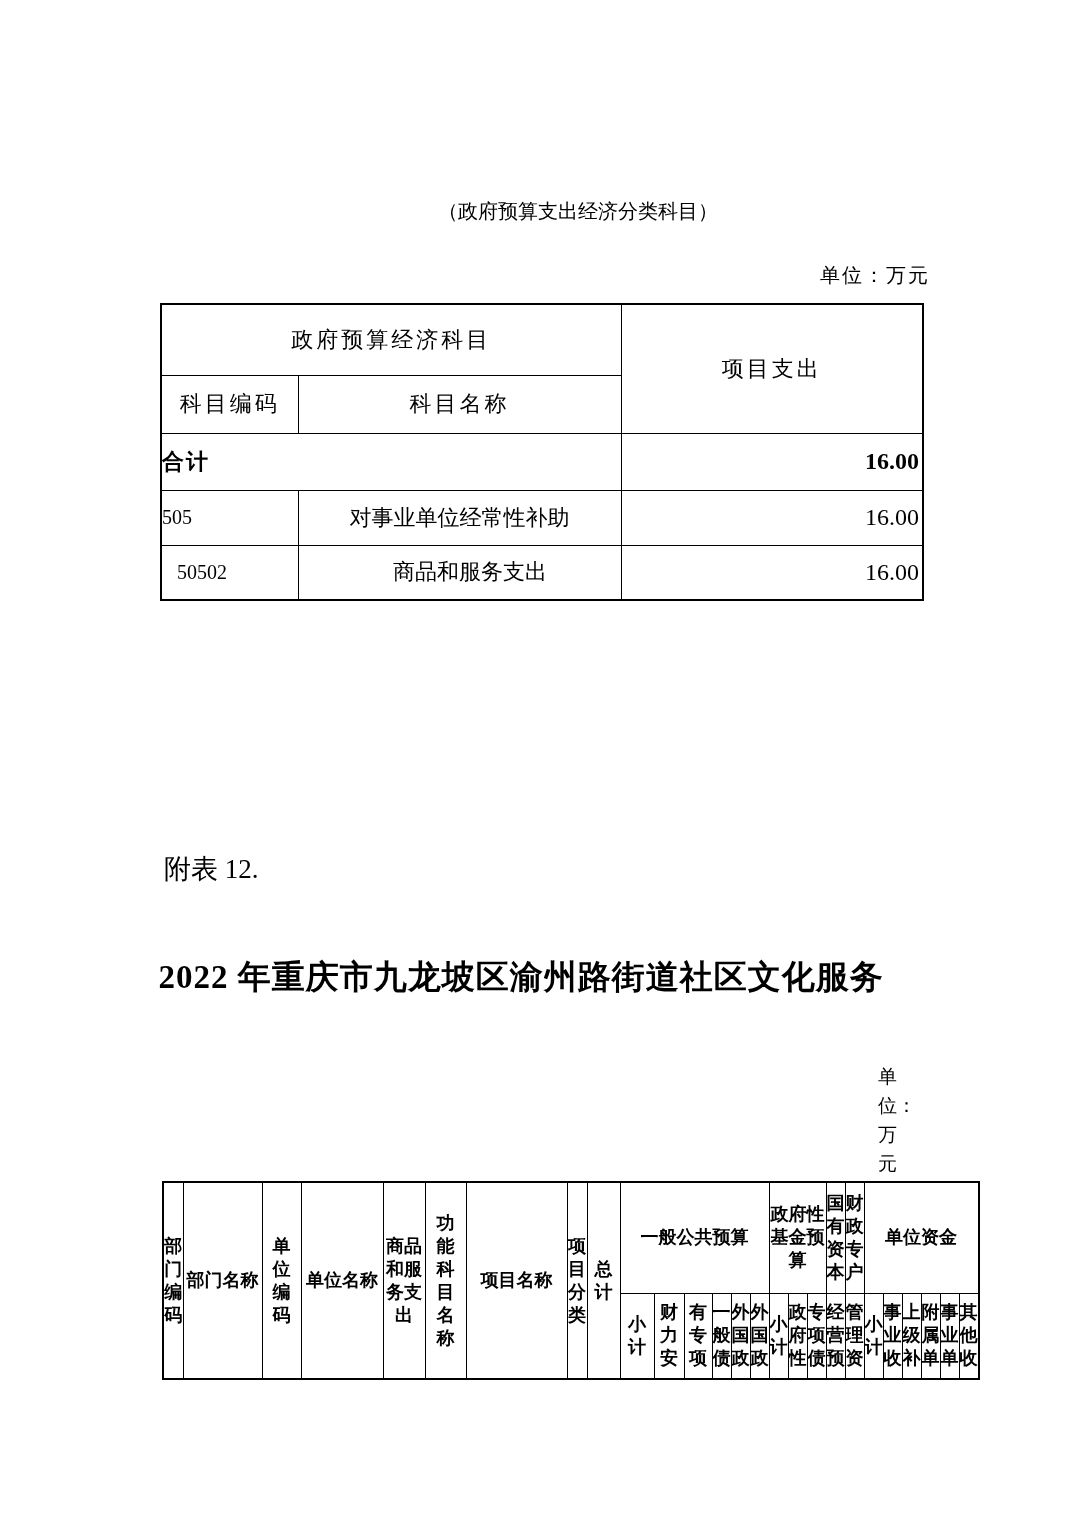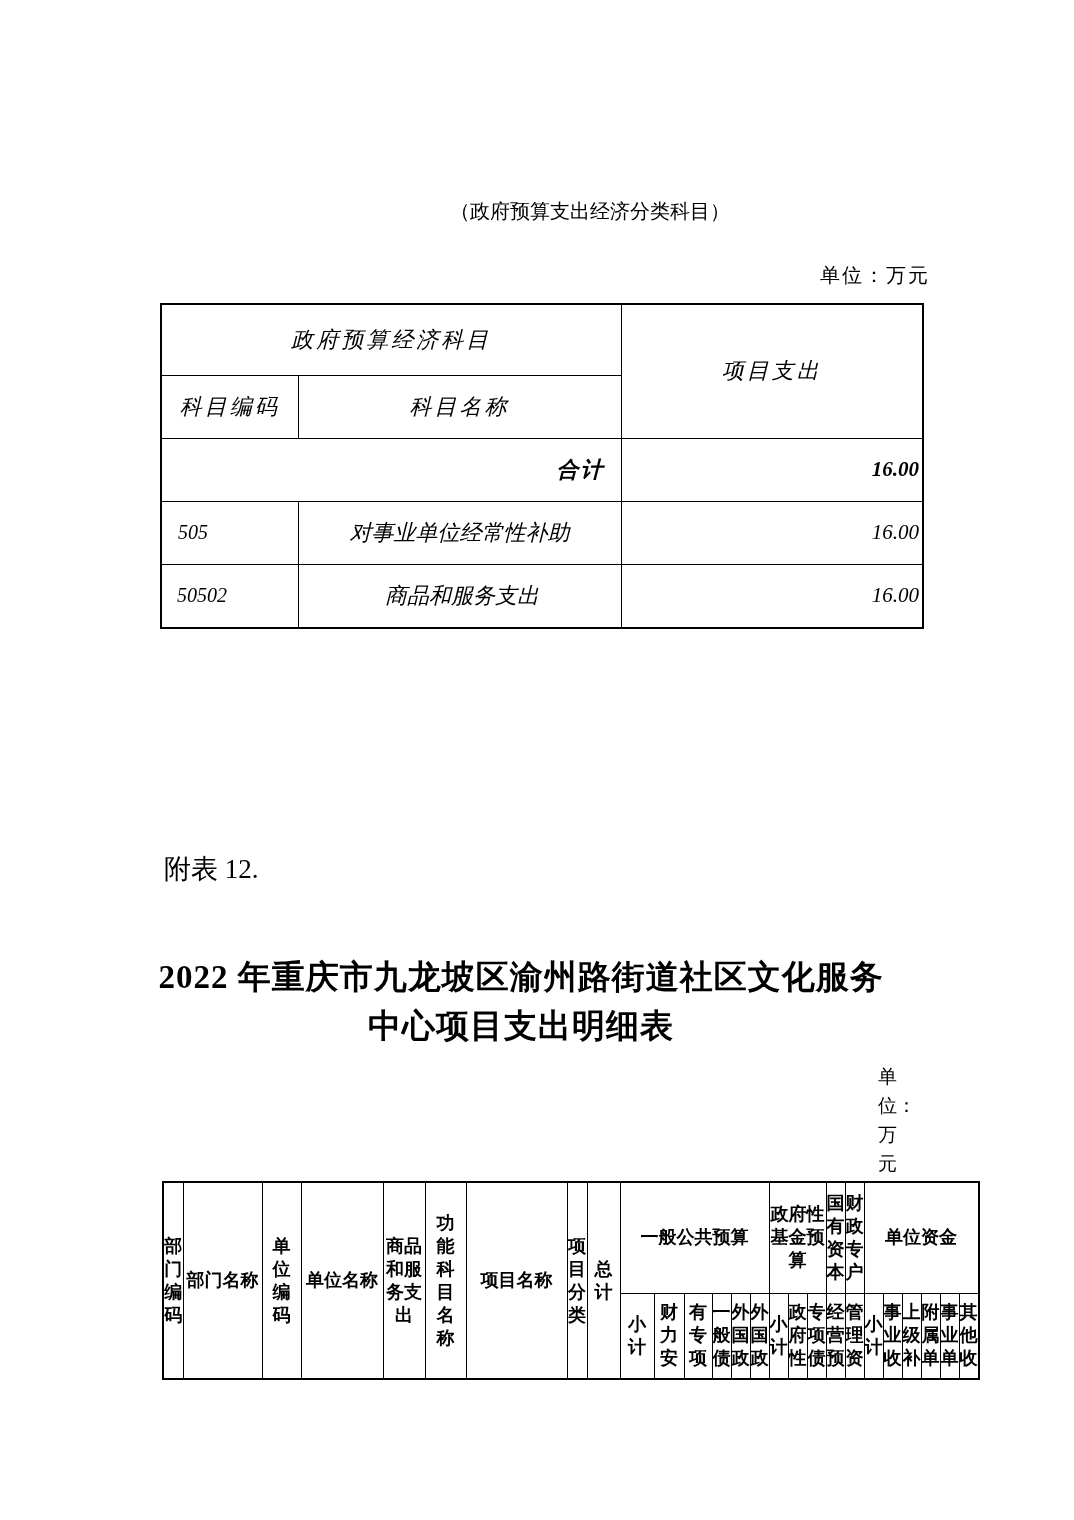--- a/index.html
+++ b/index.html
@@ -7,42 +7,41 @@
   body {
     width: 1074px; height: 1520px;
     position: relative;
     font-family: "Liberation Serif", serif;
     color: #000;
     overflow: hidden;
   }
   .abs { position: absolute; }
 
   
-  .subtitle { left: 438px; top: 198px; font-size: 20px; letter-spacing: 0px; white-space: nowrap; margin-left: 12px; }
+  .subtitle { left: 438px; top: 198px; font-size: 20px; letter-spacing: 0px; white-space: nowrap; }
   .unit-note-1 { top: 262px; right: 144px; font-size: 20px; letter-spacing: 2px; white-space: nowrap; }
 
   
   table { border-collapse: collapse; table-layout: fixed; }
   .t1 { left: 160px; top: 303px; border: 2px solid #000; }
   .t1 th, .t1 td {
     border: 1px solid #000;
     font-weight: normal;
     font-size: 22px;
-    padding: 16px;
+    padding: 0;
     overflow: hidden;
-    font-style: italic;
   }
   .t1 th { text-align: center; letter-spacing: 3px; }
   .t1 .r1 th { height: 71px; }
   .t1 .r2 th { height: 58px; }
   .t1 .r3 td { height: 57px; }
   .t1 .r4 td { height: 55px; margin-top: 38px; }
   .t1 .r5 td { height: 55px; }
-  .t1 td.num { text-align: right; padding-right: 3px; font-size: 21px; letter-spacing: 0; }
-  .t1 td.cc { text-align: right; letter-spacing: 2px; margin-left: 16px; }
+  .t1 td.num { text-align: right; padding-right: 3px; font-size: 24px; letter-spacing: 0; }
+  .t1 td.cc { text-align: left; letter-spacing: 2px; margin-left: 16px; }
   .t1 .bold { font-weight: bold; }
   .t1 td.code { text-align: left; font-size: 20px; }
   .t1 td.name { text-align: center; }
   .t1 .ind1 { padding-left: 15px; }
   .t1 .ind2 { padding-left: 21px; margin-left: 7px; }
 
   
   .appendix { left: 164px; top: 851px; font-size: 27px; }
   .main-title {
     left: 144px; top: 953px; width: 754px;
@@ -113,21 +112,20 @@
       <td class="name ind2">商品和服务支出</td>
       <td class="num">16.00</td>
     </tr>
   </tbody>
 </table>
 
 <div class="abs appendix">附表 12.</div>
 
 <div class="abs main-title">
   <div>2022 年重庆市九龙坡区渝州路街道社区文化服务</div>
-  <div>中心项目支出明细表</div>
 </div>
 
 <div class="abs unit-note-2">单位：万元</div>
 
 <table class="abs t2">
   <colgroup>
     <col style="width:20px">
       <col style="width:79px">
       <col style="width:39px">
       <col style="width:82px">

